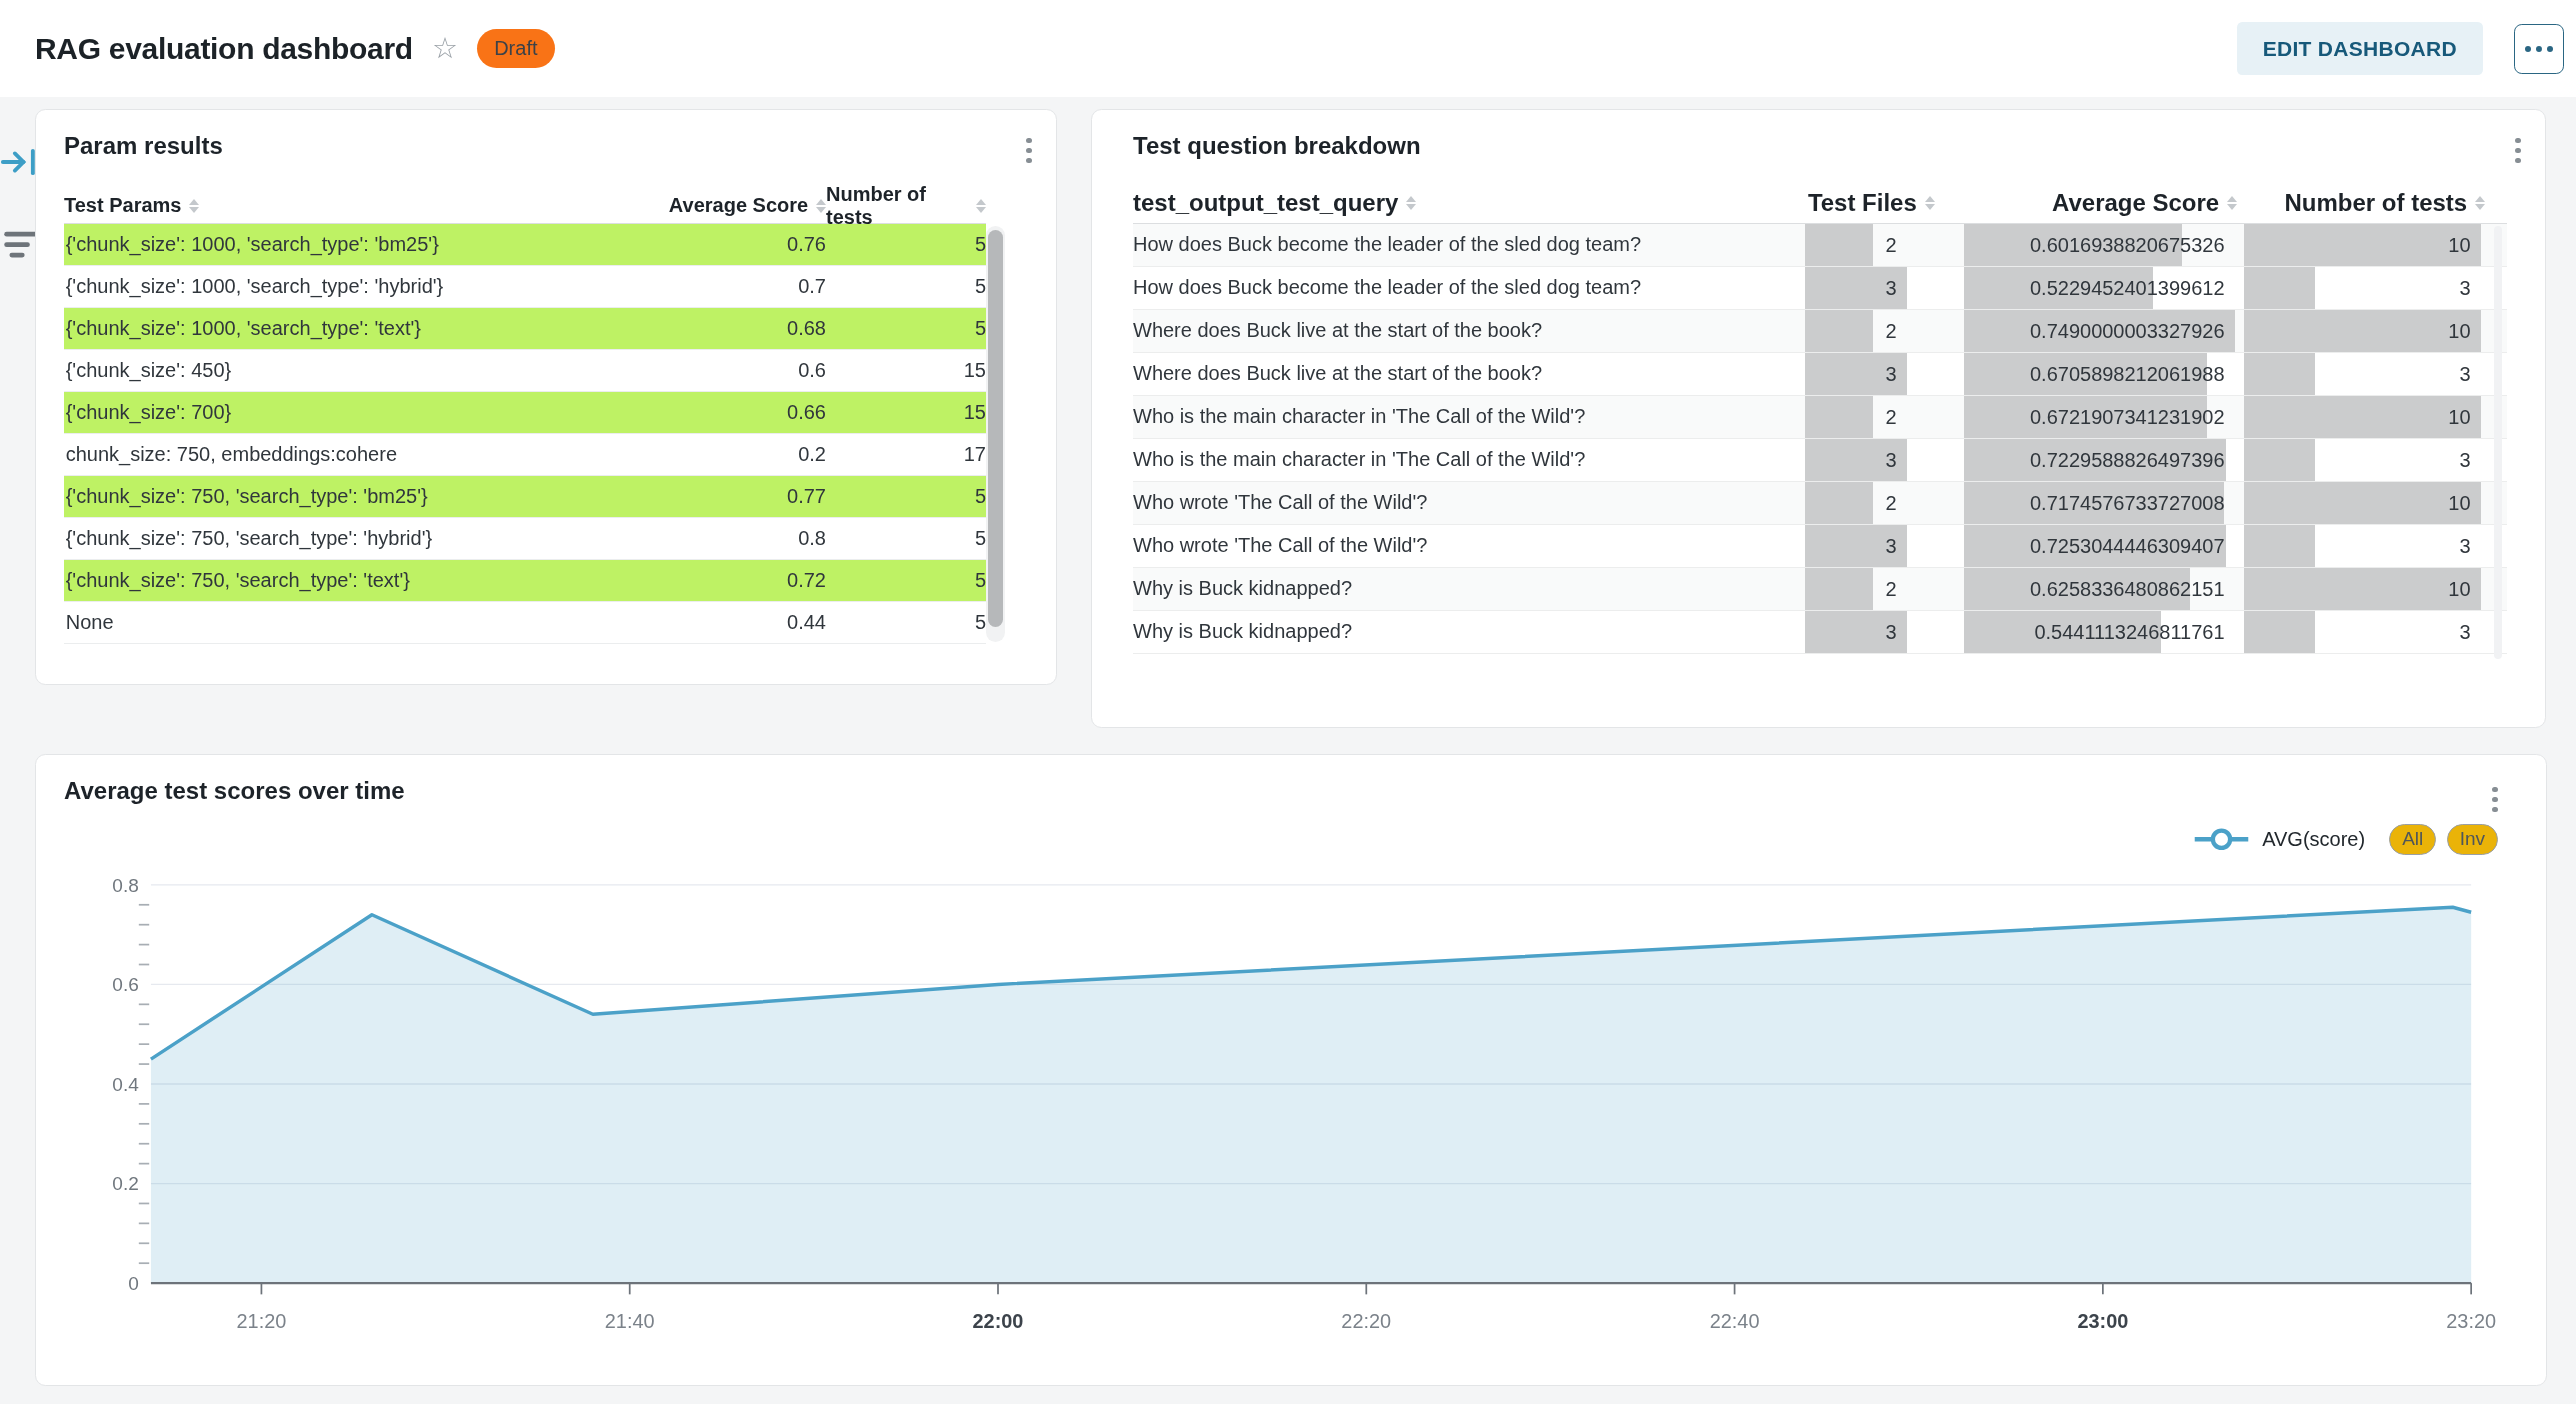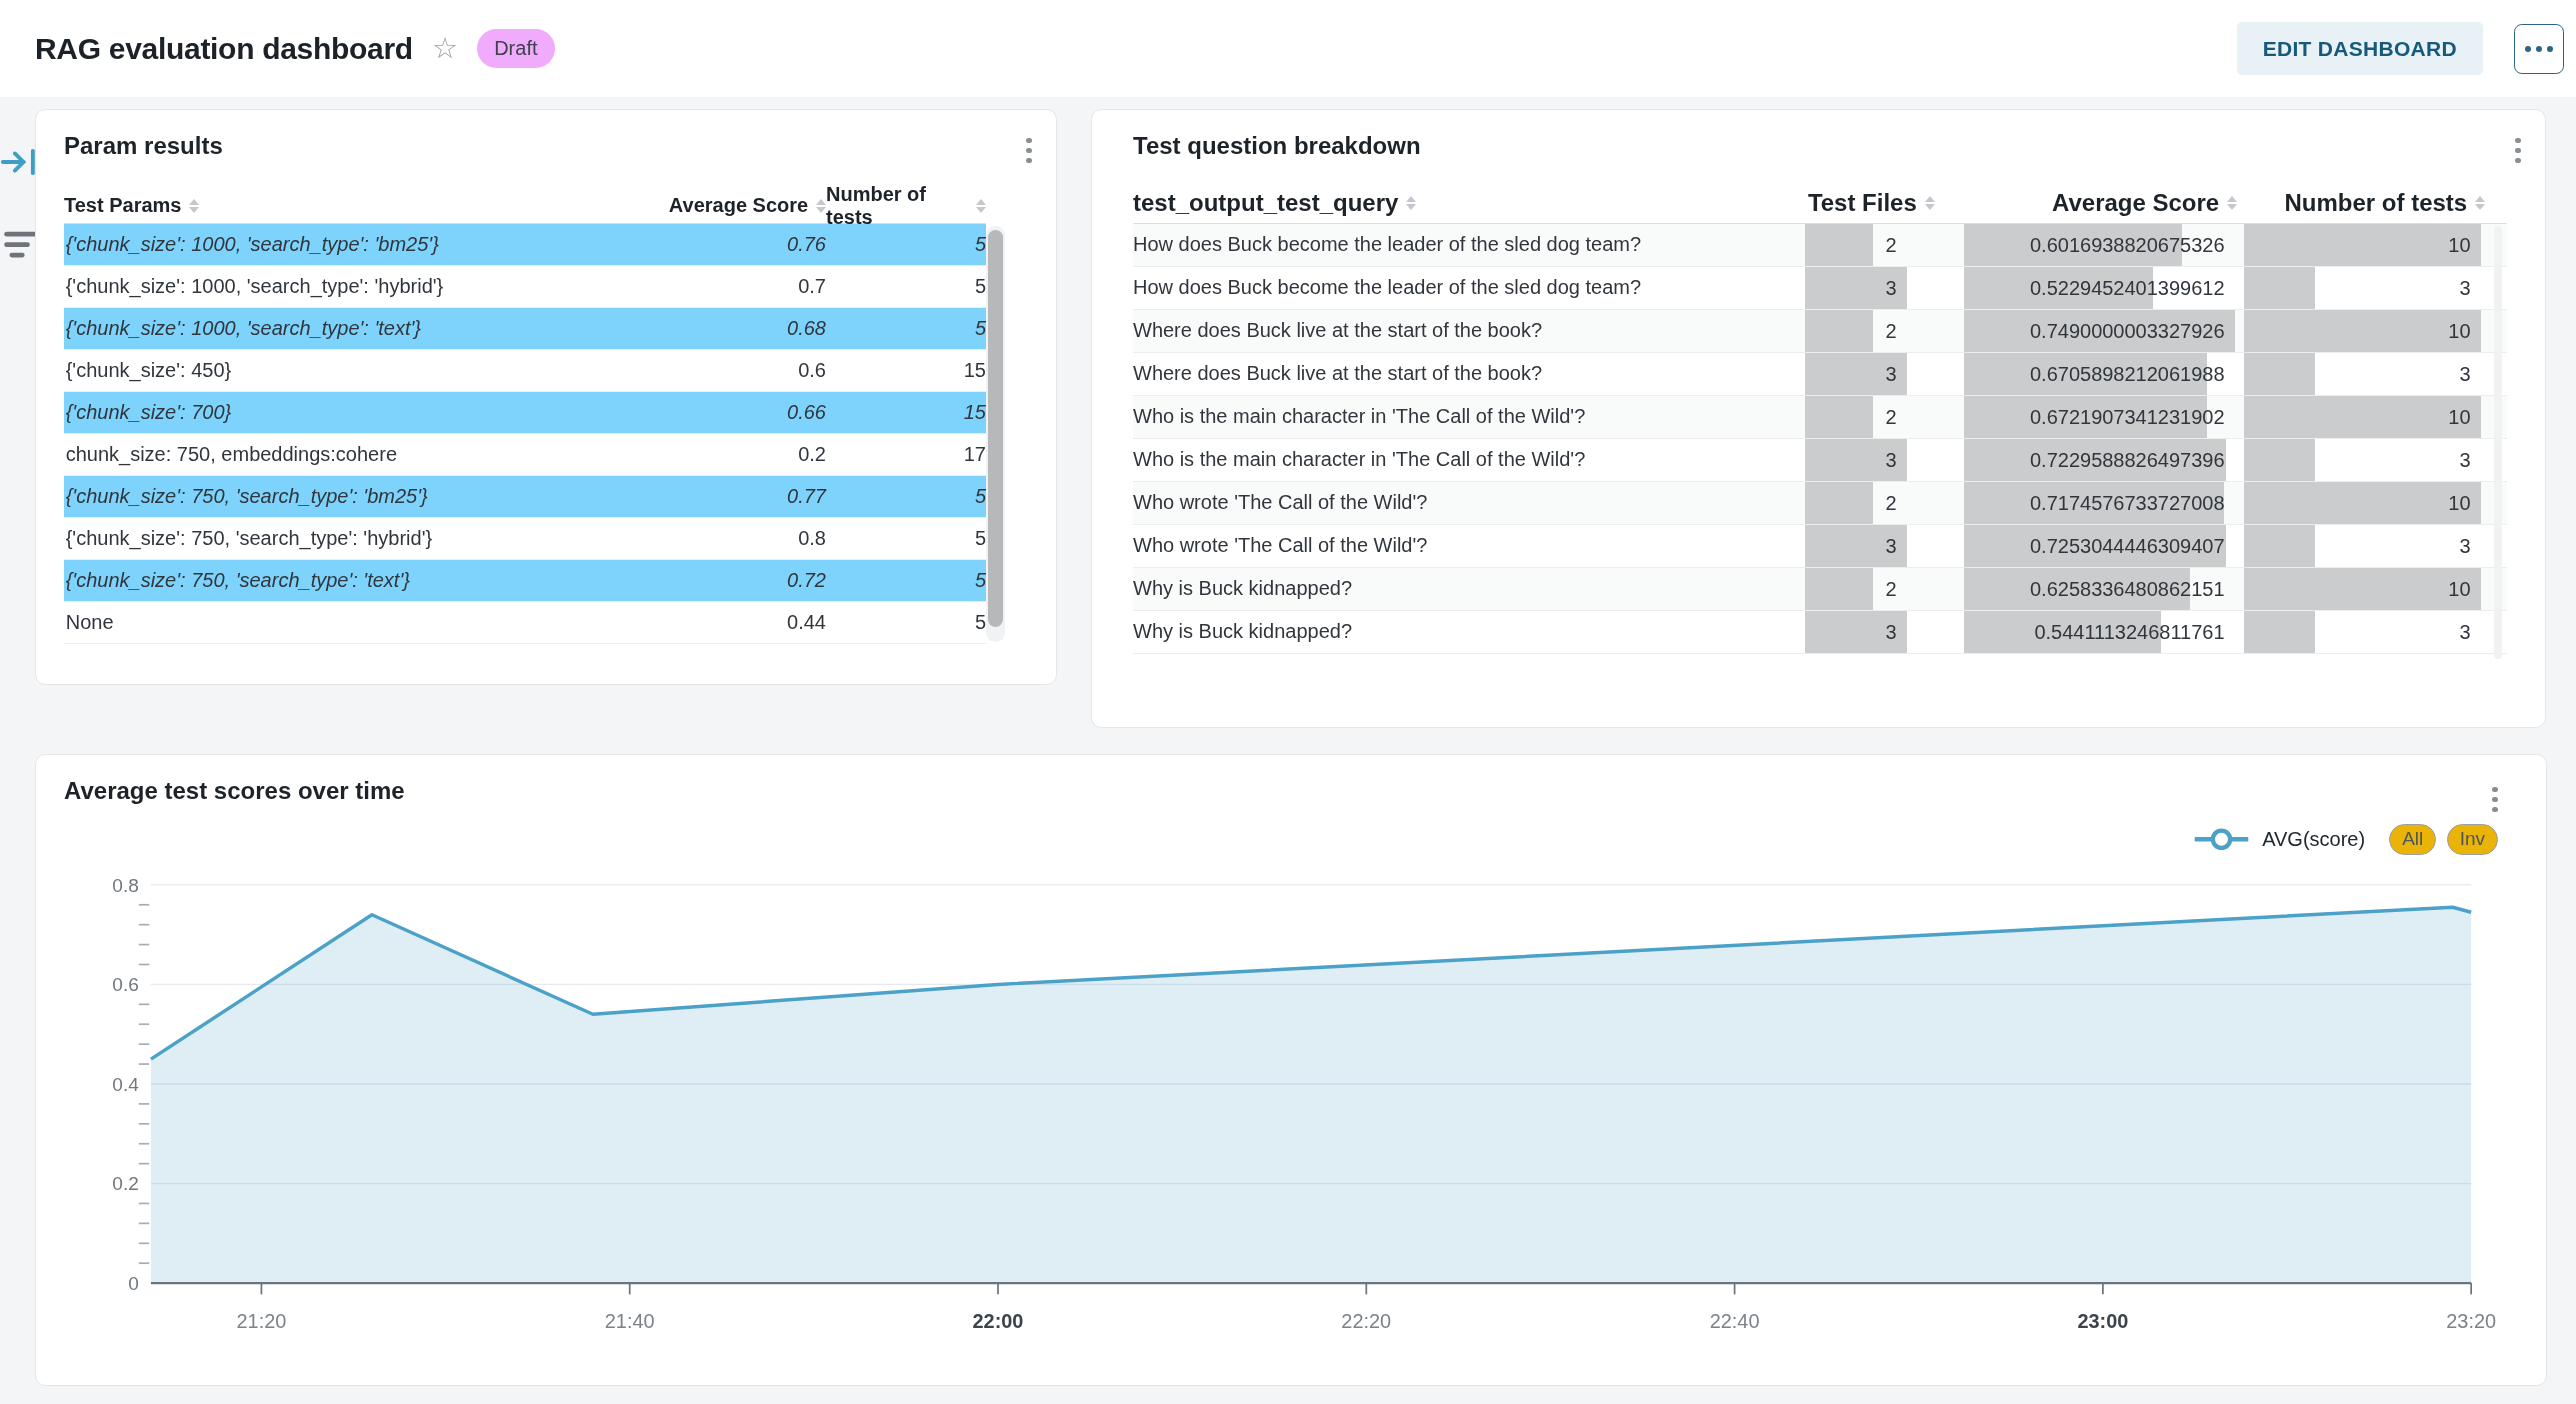--- a/index.html
+++ b/index.html
@@ -13,21 +13,21 @@
   }
   
   .topbar {
     position: absolute; top:0; left:0; width:100%; height:97px;
     background:#ffffff; display:flex; align-items:center;
     padding: 0 12px 0 35px;
   }
   .page-title { font-size:30px; font-weight:700; color:#1c2227; letter-spacing:-0.3px; }
   .star { font-size:29px; color:#9aa1a7; margin-left:19px; line-height:1; cursor:pointer; }
   .badge {
-    margin-left:19px; background:#f0abfc; color:#3c4248;
+    margin-left:19px; background:#f97316; color:#3c4248;
     font-size:20px; padding:7.8px 17.3px; border-radius:21px; white-space:nowrap;
   }
   .topbar-spacer { flex:1; }
   .edit-btn {
     background:#e7f1f6; color:#17597a; font-weight:700; font-size:21px;
     font-family:"Liberation Sans",sans-serif;
     padding:14.7px 26px; border-radius:5.2px; border:none; letter-spacing:0.3px; cursor:pointer;margin-left:29px;
   }
   .more-btn {
     width:50px; height:50px; border:1.7px solid #2a6683; border-radius:7.8px; background:#fff;
@@ -58,21 +58,21 @@
   .tri-down { width:0; height:0; border-left:5.2px solid transparent; border-right:5.2px solid transparent; border-top:6px solid #c4c8cc; }
 
   
   .pr-table { margin-top:22.5px; width:922px; }
   .pr-head, .pr-row { display:grid; grid-template-columns:1fr 173px 160px; align-items:center; }
   .pr-head { height:40px; font-weight:700; font-size:20px; color:#1d2329; }
   .hcell { display:flex; align-items:center; }
   .hcell.right { justify-content:flex-end; }
   .pr-body { border-top:1.7px solid #dcdee0; }
   .pr-row { height:42px; font-size:20px; color:#30363c; border-bottom:0.9px solid #ebedee; padding-left:1.7px; }
-  .pr-row.alt { background:#7dd3fc;font-style:italic; }
+  .pr-row.alt { background:#bef264; }
   .cell.right { text-align:right; }
   .pr-scroll {
     position:absolute; right:51px; top:116px; width:19px; height:416px;
     background:#f1f2f3; border-radius:9.5px;
   }
   .pr-thumb { position:absolute; left:1.7px; right:1.7px; top:4.3px; height:397px; background:#b6b8ba; border-radius:7.8px; cursor:pointer; }
 
   
   .bd-table { margin-top:22.5px; width:1374px; }
   .bd-head, .bd-row { display:grid; grid-template-columns:672px 159px 280px 262px; }

